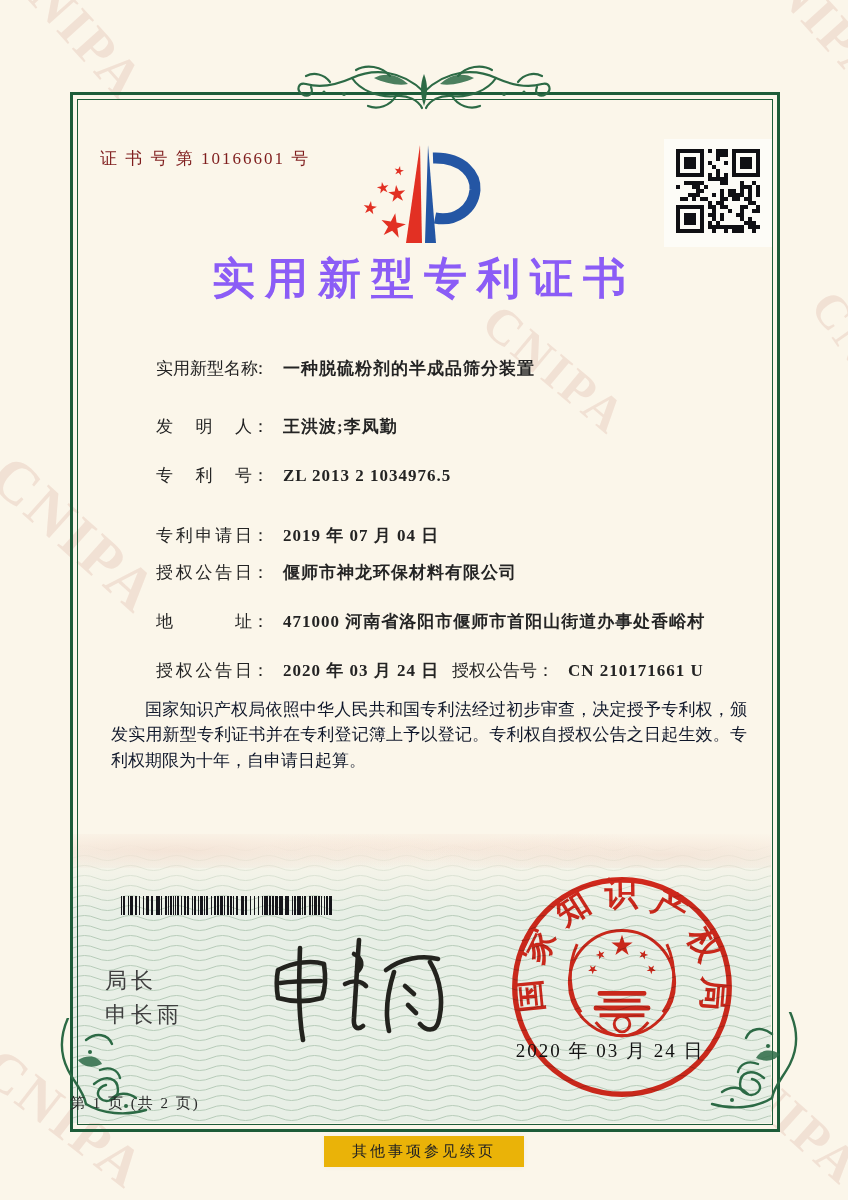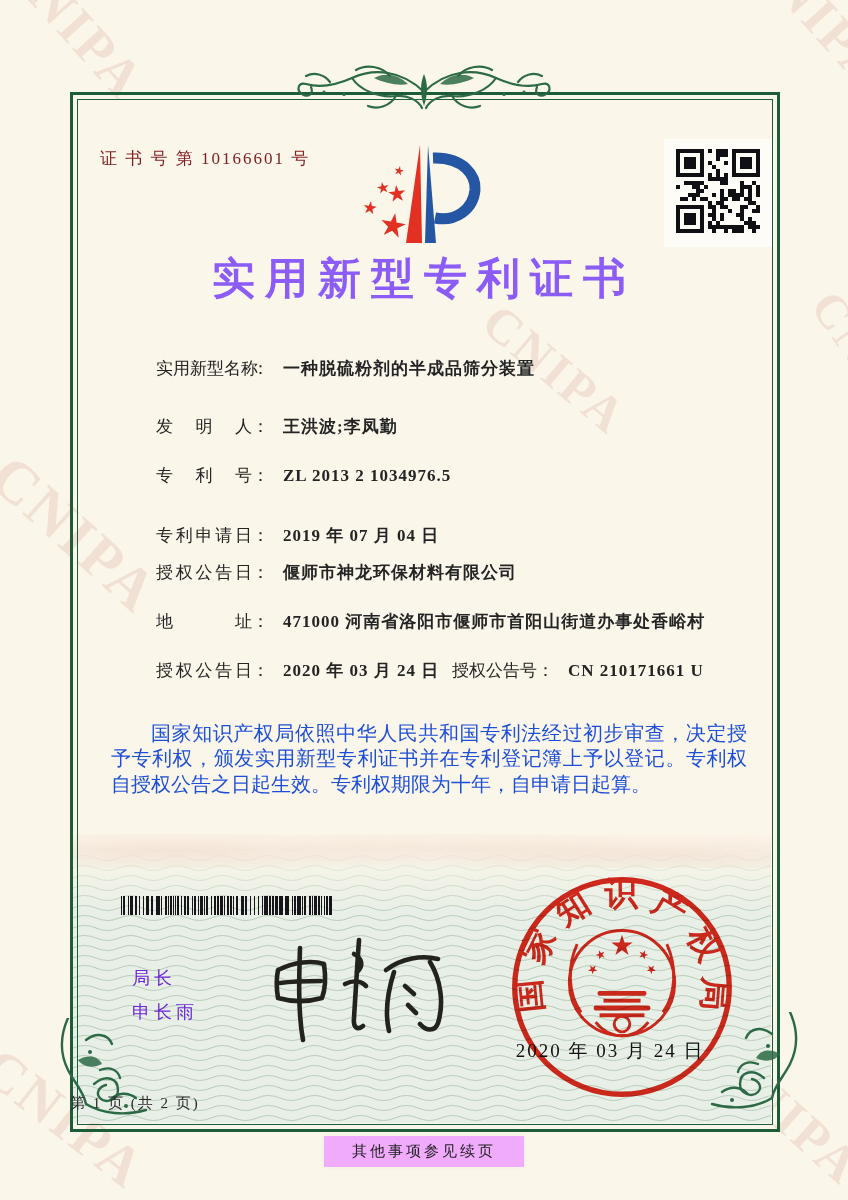--- a/index.html
+++ b/index.html
@@ -36,32 +36,32 @@
     position:absolute;left:0;right:0;top:250px;text-align:center;
     font-size:43px;font-weight:bold;letter-spacing:10px;color:#8b5cf6;z-index:3;
   }
   .qrbox{position:absolute;left:664px;top:139px;width:108px;height:108px;background:#fdfcf7;
     display:flex;align-items:center;justify-content:center;z-index:3;}
   .frow{position:absolute;font-size:17px;color:#242424;z-index:3;white-space:nowrap;}
   .flabel{display:inline-block;width:96px;text-align:justify;text-align-last:justify;margin-left:38px;-moz-text-align-last:justify;}
   .fcolon{display:inline-block;}
   .fvalue{display:inline-block;margin-left:14px;letter-spacing:1px;font-weight:bold;}
   .paras{position:absolute;left:111px;top:697px;width:636px;z-index:3;
-    font-size:20px;line-height:25.4px;text-align:justify;word-break:break-all;color:#1d4ed8;margin-top:24px;}
+    font-size:17px;line-height:25.4px;text-align:justify;word-break:break-all;color:#0f172a;}
   .paras p{margin:0;text-indent:2em;}
   #barcode{position:absolute;left:121px;top:896px;z-index:3;}
-  .signer{position:absolute;left:132px;font-size:18px;letter-spacing:4px;color:#6d28d9;z-index:3;}
+  .signer{position:absolute;left:105px;font-size:22px;letter-spacing:4px;color:#404040;z-index:3;}
   #sig{position:absolute;left:250px;top:928px;z-index:3;}
   .sealwrap{position:absolute;left:505px;top:870px;width:234px;height:234px;z-index:4;mix-blend-mode:multiply;}
   .sealdate{position:absolute;left:495px;top:1038px;width:230px;text-align:center;
     font-size:19px;letter-spacing:2px;color:#111;z-index:5;}
   .pageinfo{position:absolute;left:70px;width:704px;top:1094px;text-align:left;
     font-size:15px;letter-spacing:2px;color:#2a2a2a;z-index:3;}
   .contbox{position:absolute;left:50%;transform:translateX(-50%);top:1136px;
-    background:#f0abfc;padding:6px 28px;font-size:15px;letter-spacing:3px;color:#222;z-index:3;
+    background:#eab308;padding:6px 28px;font-size:15px;letter-spacing:3px;color:#222;z-index:3;
     box-shadow:0 0 6px rgba(0,0,0,0.04);}
   .ornament{position:absolute;z-index:2;pointer-events:none;}
 </style>
 </head>
 <body>
 
 <svg width="0" height="0" style="position:absolute">
   <defs>
     <path id="star5" d="M0,-10 L2.23,-3.07 L9.51,-3.09 L3.61,1.17 L5.88,8.09 L0,3.8 L-5.88,8.09 L-3.61,1.17 L-9.51,-3.09 L-2.23,-3.07 Z"></path>
   </defs>

